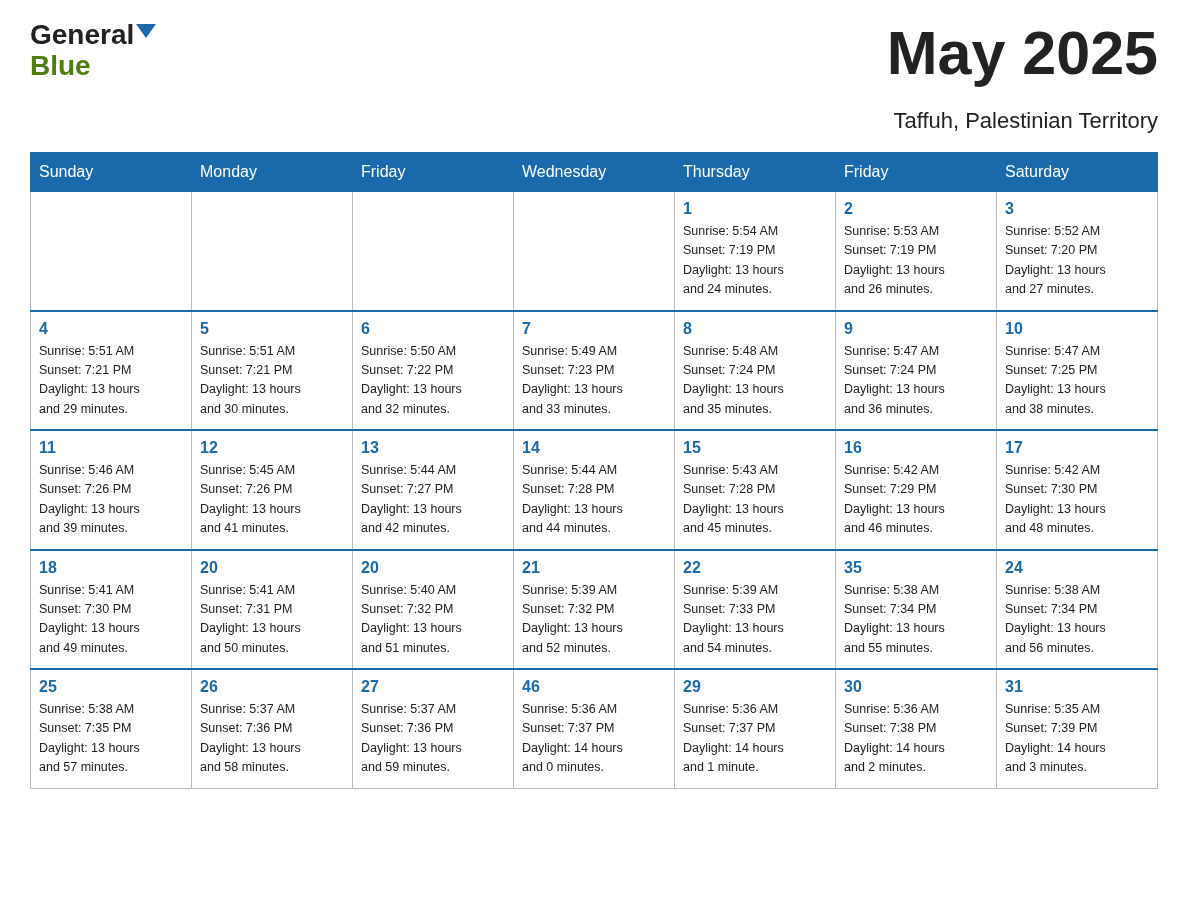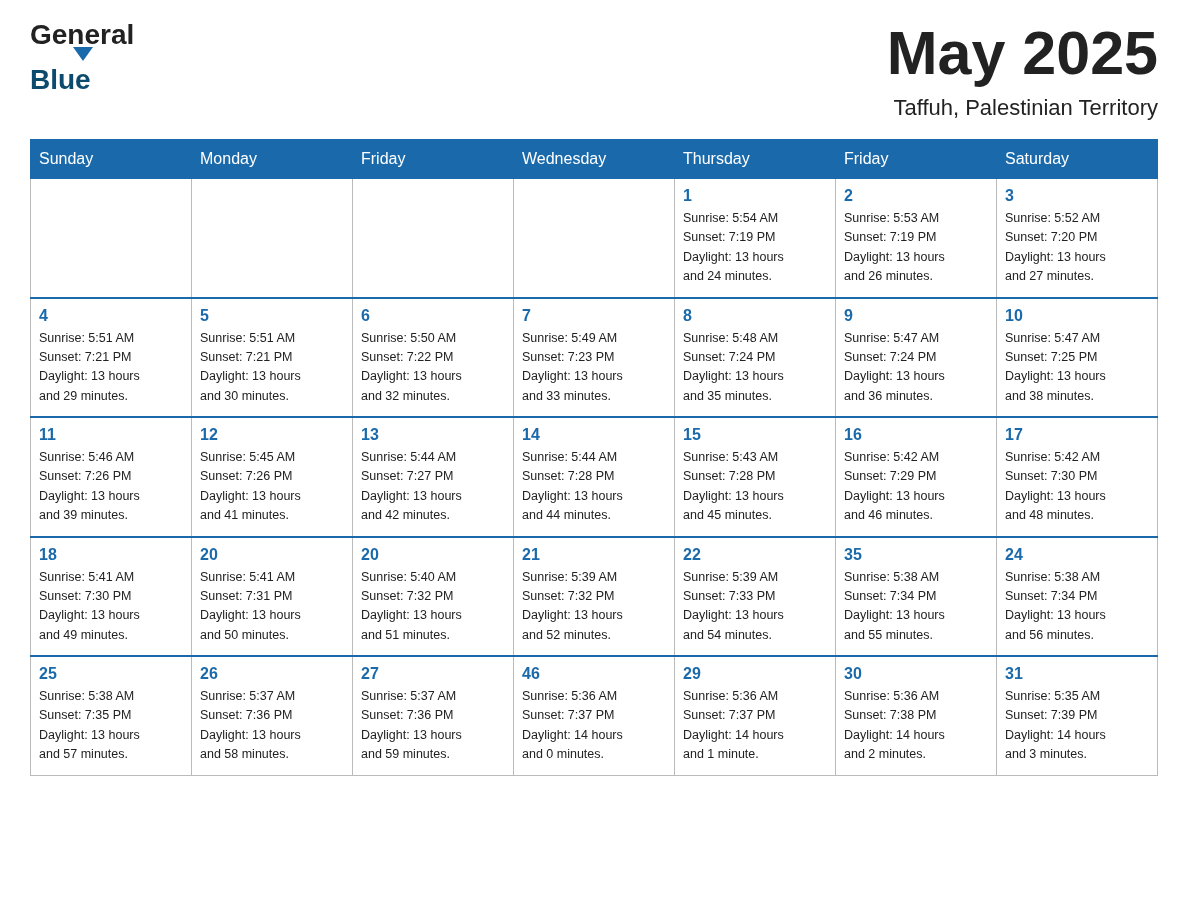--- a/index.html
+++ b/index.html
@@ -45,21 +45,21 @@
     }
     .title-month {
       font-size: 61px;
       font-weight: bold;
       color: #222;
       line-height: 1.1;
     }
     .title-location {
       font-size: 22px;
       color: #222;
-      margin-top: 8px;
+      margin-top: 21px;
     }
     .calendar {
       width: 100%;
       border-collapse: collapse;
       border: 1px solid #999;
     }
     .calendar th {
       background-color: #1a6aab;
       color: #fff;
       font-size: 16px;
@@ -96,25 +96,25 @@
     
     .week-row td {
       border-top: 2px solid #1a6aab;
     }
   </style>
 </head>
 <body>
 
 <div class="header">
   <div class="logo">
-    <div style="display:flex;align-items:center;flex-direction:column;">
+    <div style="display:flex;align-items:center;">
       <span class="logo-text">General</span>
       <span class="logo-triangle"></span>
     </div>
-    <span class="logo-text" style="color:#0c4a6e;font-size:28px;font-weight:bold;">Blue</span>
+    <span class="logo-text" style="color:#4d7c0f;font-size:28px;font-weight:bold;">Blue</span>
   </div>
   <div class="title-block">
     <div class="title-month">May 2025</div>
     <div class="title-location">Taffuh, Palestinian Territory</div>
   </div>
 </div>
 
 <table class="calendar">
   <thead>
     <tr>

